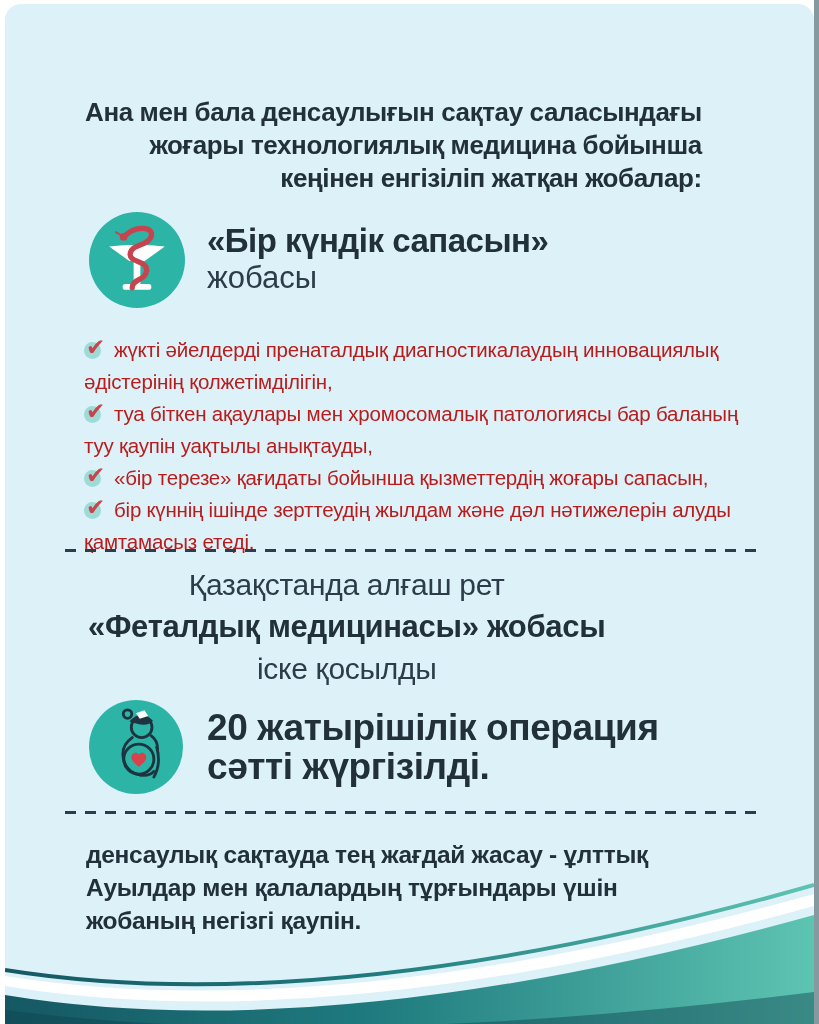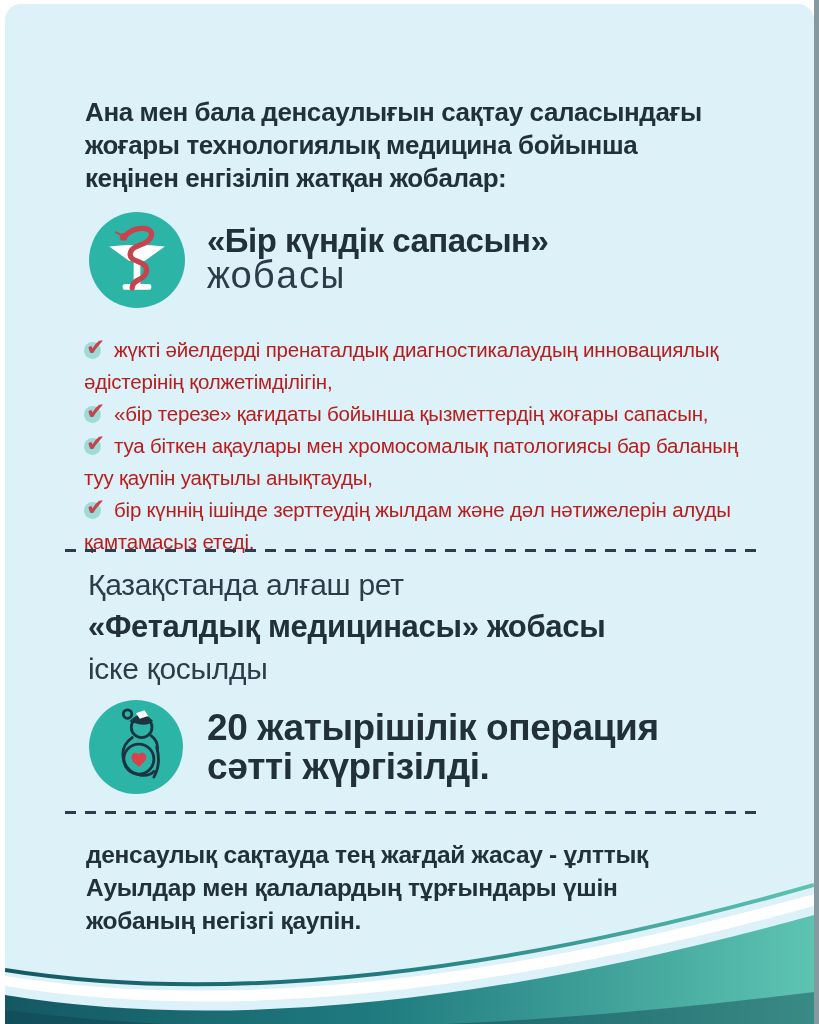--- a/index.html
+++ b/index.html
@@ -19,29 +19,29 @@
   .right-edge{
     position:absolute;right:0;top:0;width:5px;height:100%;
     background:#8799a0;z-index:30;
   }
   
   .intro{
     position:absolute;left:80px;top:92px;
     font-size:26px;font-weight:700;line-height:33px;
     color:#22303a;letter-spacing:-0.4px;
   }
-  .intro span{display:block;}
+  .intro span{display:block;text-align:right;}
   
   .row{position:absolute;display:flex;align-items:flex-start;}
   .row-p1{left:84px;top:208px;}
   .row-p2{left:84px;top:696px;}
   .circle-icon{flex:0 0 auto;display:block;}
   .p1-text{margin-left:22px;margin-top:10px;}
   .p1-title{font-size:33px;font-weight:700;color:#22303a;letter-spacing:-0.5px;line-height:38px;}
-  .p1-sub{font-size:38px;font-weight:400;color:#2c3c48;line-height:36px;font-family:Liberation Mono, monospace;}
+  .p1-sub{font-size:31px;font-weight:400;color:#2c3c48;line-height:36px;}
   
   .checklist{
     position:absolute;left:79px;top:330px;width:678px;
     font-size:20.5px;line-height:32px;color:#b91c1c;letter-spacing:-0.2px;
   }
   .check-item{display:block;}
   .check{
     position:relative;display:inline-block;width:30px;height:24px;
     vertical-align:-2px;
   }
@@ -54,21 +54,21 @@
     color:#c6444e;font-size:23px;font-weight:700;
   }
   
   .divider{
     position:absolute;height:3px;
     background:repeating-linear-gradient(90deg,#2c3d4d 0 11px,transparent 11px 20px);
   }
   .divider-1{left:60px;top:545px;width:697px;}
   .divider-2{left:60px;top:807px;width:697px;}
   
-  .lead{position:absolute;left:83px;top:560px;color:#2c3c48;}
+  .lead{position:absolute;left:83px;top:560px;color:#2c3c48;text-align:center;}
   .lead span{display:block;font-size:30px;line-height:42px;letter-spacing:-0.3px;}
   .lead .lead-bold{font-weight:700;font-size:31px;color:#22303a;}
   .p2-text{
     margin-left:24px;margin-top:8px;
     font-size:37px;font-weight:700;line-height:39px;color:#22303a;letter-spacing:-0.4px;
   }
   .p2-text span{display:block;}
   
   .footer{
     position:absolute;left:81px;top:834px;
@@ -104,24 +104,24 @@
         <div class="p1-title">«Бір күндік сапасын»</div>
         <div class="p1-sub">жобасы</div>
       </div>
     </div>
 
     <div class="checklist">
       <div class="check-item">
         <span class="check"></span><span>жүкті әйелдерді пренаталдық диагностикалаудың инновациялық әдістерінің қолжетімділігін,</span>
       </div>
       <div class="check-item">
-        <span class="check"></span><span>«бір терезе» қағидаты бойынша қызметтердің жоғары сапасын,</span>
+        <span class="check"></span><span>туа біткен ақаулары мен хромосомалық патологиясы бар баланың туу қаупін уақтылы анықтауды,</span>
       </div>
       <div class="check-item">
-        <span class="check"></span><span>туа біткен ақаулары мен хромосомалық патологиясы бар баланың туу қаупін уақтылы анықтауды,</span>
+        <span class="check"></span><span>«бір терезе» қағидаты бойынша қызметтердің жоғары сапасын,</span>
       </div>
       <div class="check-item">
         <span class="check"></span><span>бір күннің ішінде зерттеудің жылдам және дәл нәтижелерін алуды қамтамасыз етеді.</span>
       </div>
     </div>
 
     <div class="divider divider-1"></div>
 
     <div class="lead">
       <span>Қазақстанда алғаш рет</span>

